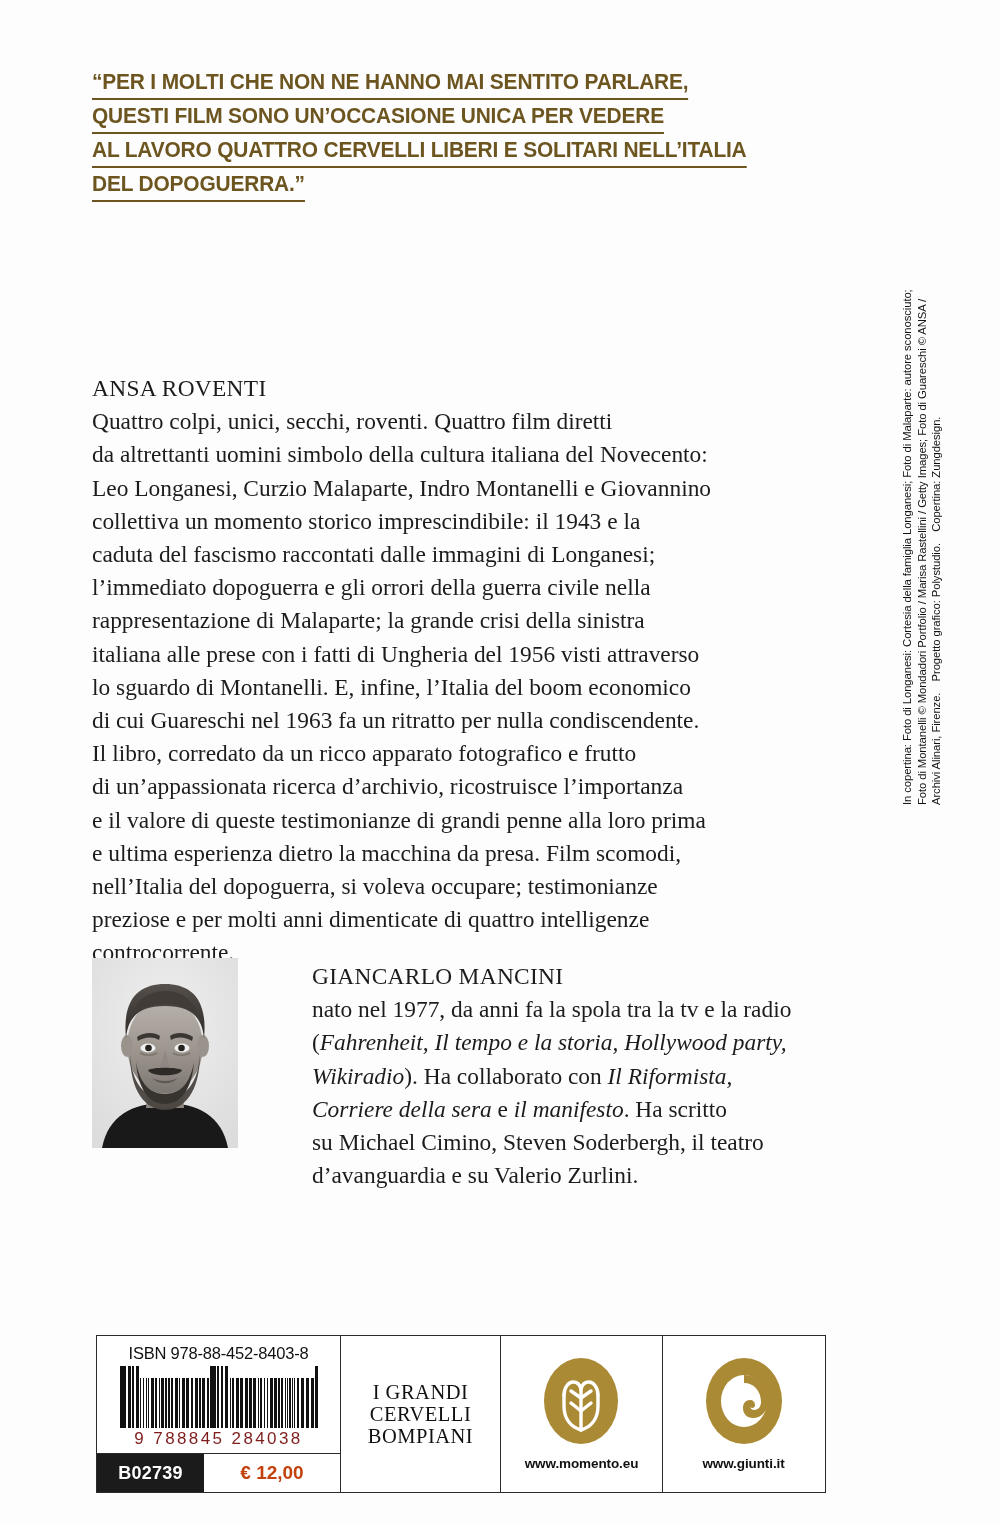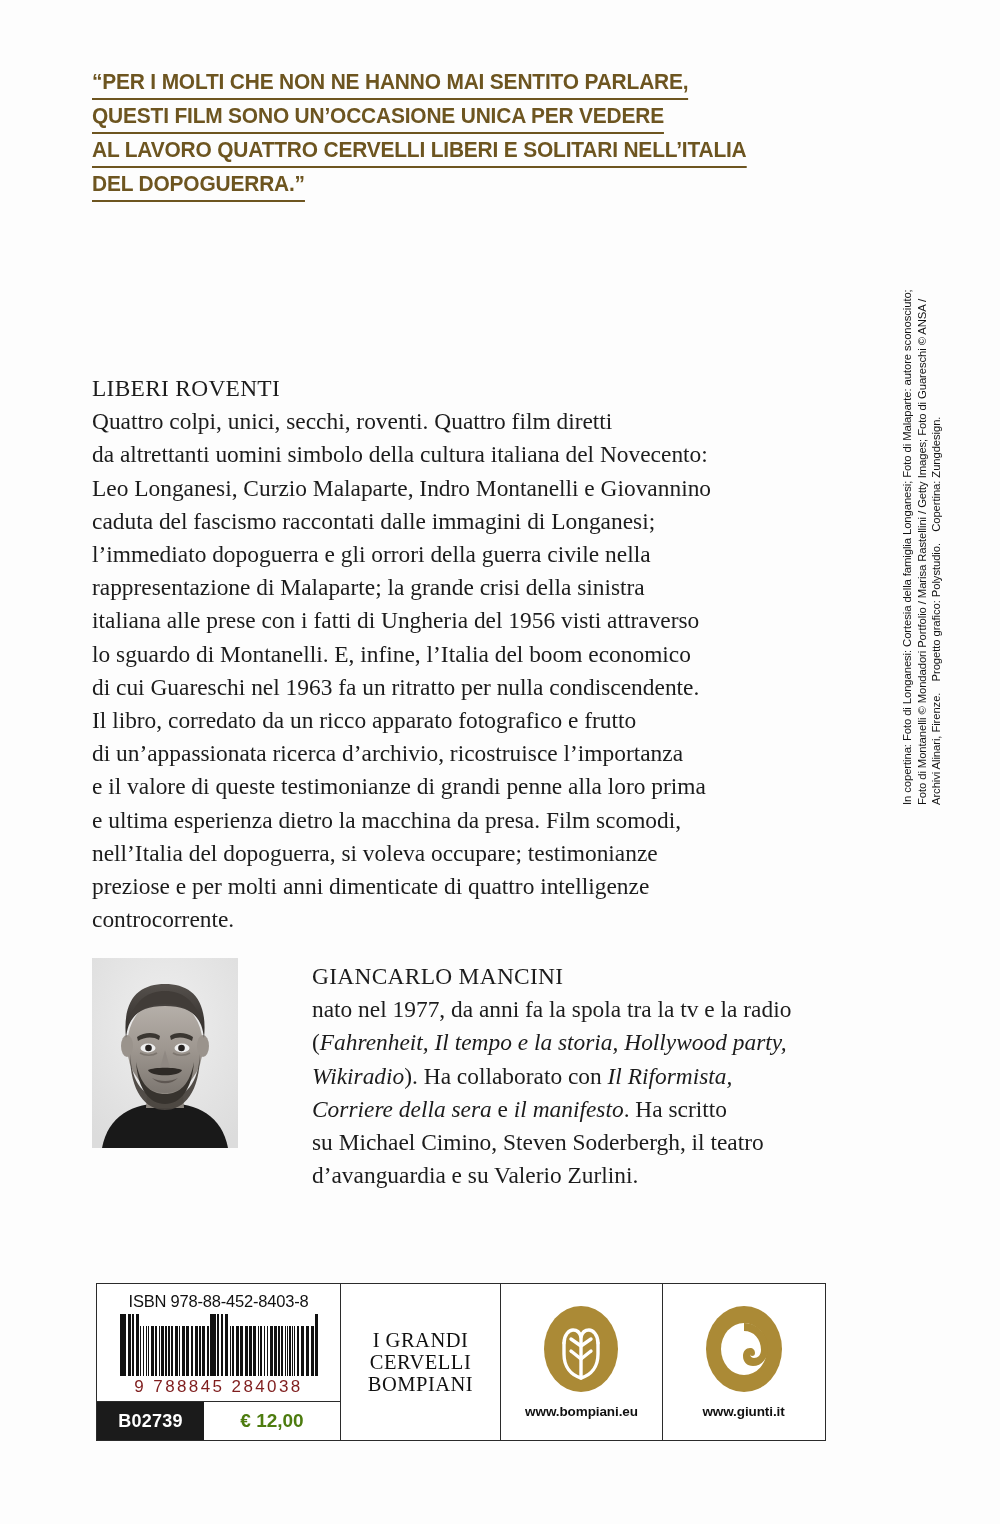--- a/index.html
+++ b/index.html
@@ -96,21 +96,21 @@
     white-space: nowrap;
     margin-left: 48px;
   }
   .author-text .aname { letter-spacing: 0.3px; }
   .author-text i { font-style: italic; }
 
   
   .bottombar {
     position: absolute;
     left: 96px;
-    top: 1283px;
+    top: 1335px;
     width: 730px;
     height: 158px;
     border: 1.3px solid #2b2b2b;
     box-sizing: border-box;
     display: flex;
     background: #fff;
   }
   .cell {
     position: relative;
     box-sizing: border-box;
@@ -172,21 +172,21 @@
     letter-spacing: 0.2px;
   }
   .price-box {
     flex: 1;
     display: flex;
     align-items: center;
     justify-content: center;
     font-family: "Liberation Sans", "DejaVu Sans", sans-serif;
     font-weight: bold;
     font-size: 19px;
-    color: #4d7c0f;
+    color: #c2410c;
   }
 
   .imprint {
     text-align: center;
     font-family: "Liberation Serif", "DejaVu Serif", serif;
     font-size: 20.5px;
     line-height: 22px;
     letter-spacing: 0.5px;
     color: #111;
   }
@@ -225,24 +225,25 @@
 <div class="page">
 
   <div class="quote">
     <span class="qline"><span>“PER I MOLTI CHE NON NE HANNO MAI SENTITO PARLARE,</span></span>
     <span class="qline"><span>QUESTI FILM SONO UN’OCCASIONE UNICA PER VEDERE</span></span>
     <span class="qline"><span>AL LAVORO QUATTRO CERVELLI LIBERI E SOLITARI NELL’ITALIA</span></span>
     <span class="qline"><span>DEL DOPOGUERRA.”</span></span>
   </div>
 
   <div class="blurb">
-    <span class="bline title-line">LIBERI ROVENTI</span>
+    <span class="bline title-line">ANSA ROVENTI</span>
     <span class="bline">Quattro colpi, unici, secchi, roventi. Quattro film diretti</span>
     <span class="bline">da altrettanti uomini simbolo della cultura italiana del Novecento:</span>
     <span class="bline">Leo Longanesi, Curzio Malaparte, Indro Montanelli e Giovannino</span>
+    <span class="bline">collettiva un momento storico imprescindibile: il 1943 e la</span>
     <span class="bline">caduta del fascismo raccontati dalle immagini di Longanesi;</span>
     <span class="bline">l’immediato dopoguerra e gli orrori della guerra civile nella</span>
     <span class="bline">rappresentazione di Malaparte; la grande crisi della sinistra</span>
     <span class="bline">italiana alle prese con i fatti di Ungheria del 1956 visti attraverso</span>
     <span class="bline">lo sguardo di Montanelli. E, infine, l’Italia del boom economico</span>
     <span class="bline">di cui Guareschi nel 1963 fa un ritratto per nulla condiscendente.</span>
     <span class="bline">Il libro, corredato da un ricco apparato fotografico e frutto</span>
     <span class="bline">di un’appassionata ricerca d’archivio, ricostruisce l’importanza</span>
     <span class="bline">e il valore di queste testimonianze di grandi penne alla loro prima</span>
     <span class="bline">e ultima esperienza dietro la macchina da presa. Film scomodi,</span>
@@ -459,21 +460,21 @@
           <g fill="none" stroke="#ffffff" stroke-width="3.4" stroke-linejoin="round" stroke-linecap="round">
             <path d="M20 37 L20 48 C20 61 27 69 37 72 C47 69 54 61 54 48 L54 37"></path>
             <path d="M20 37 C20 29 25 24 29 24 C33 24 36 27 37 31 C38 27 41 24 45 24 C49 24 54 29 54 37"></path>
             <path d="M37 31 L37 72"></path>
             <path d="M37 40 L27 33"></path>
             <path d="M37 40 L47 33"></path>
             <path d="M37 53 L27 45"></path>
             <path d="M37 53 L47 45"></path>
           </g>
         </svg>
-        <div class="logo-url">www.bompiani.eu</div>
+        <div class="logo-url">www.momento.eu</div>
       </div>
     </div>
 
     <div class="cell cell-logo">
       <div class="logo-wrap">
         <svg width="76" height="86" viewBox="0 0 76 86">
           <ellipse cx="38" cy="43" rx="38" ry="43" fill="#ab8a36"></ellipse>
           <ellipse cx="38" cy="43" rx="23" ry="26" fill="#ffffff"></ellipse>
           <path d="M38 17 C52 17 62 29 62 43 C62 53 55 60 47 60 C41 60 37 56 37 50 C37 45 40 42 44 42 C47 42 49 44 49 47 C49 49 48 50 46 50 C45 50 44 49 44 48
                    C44 49 45 52 48 52 C52 52 55 49 55 44 C55 33 48 25 38 25 Z" fill="#ab8a36"></path>

